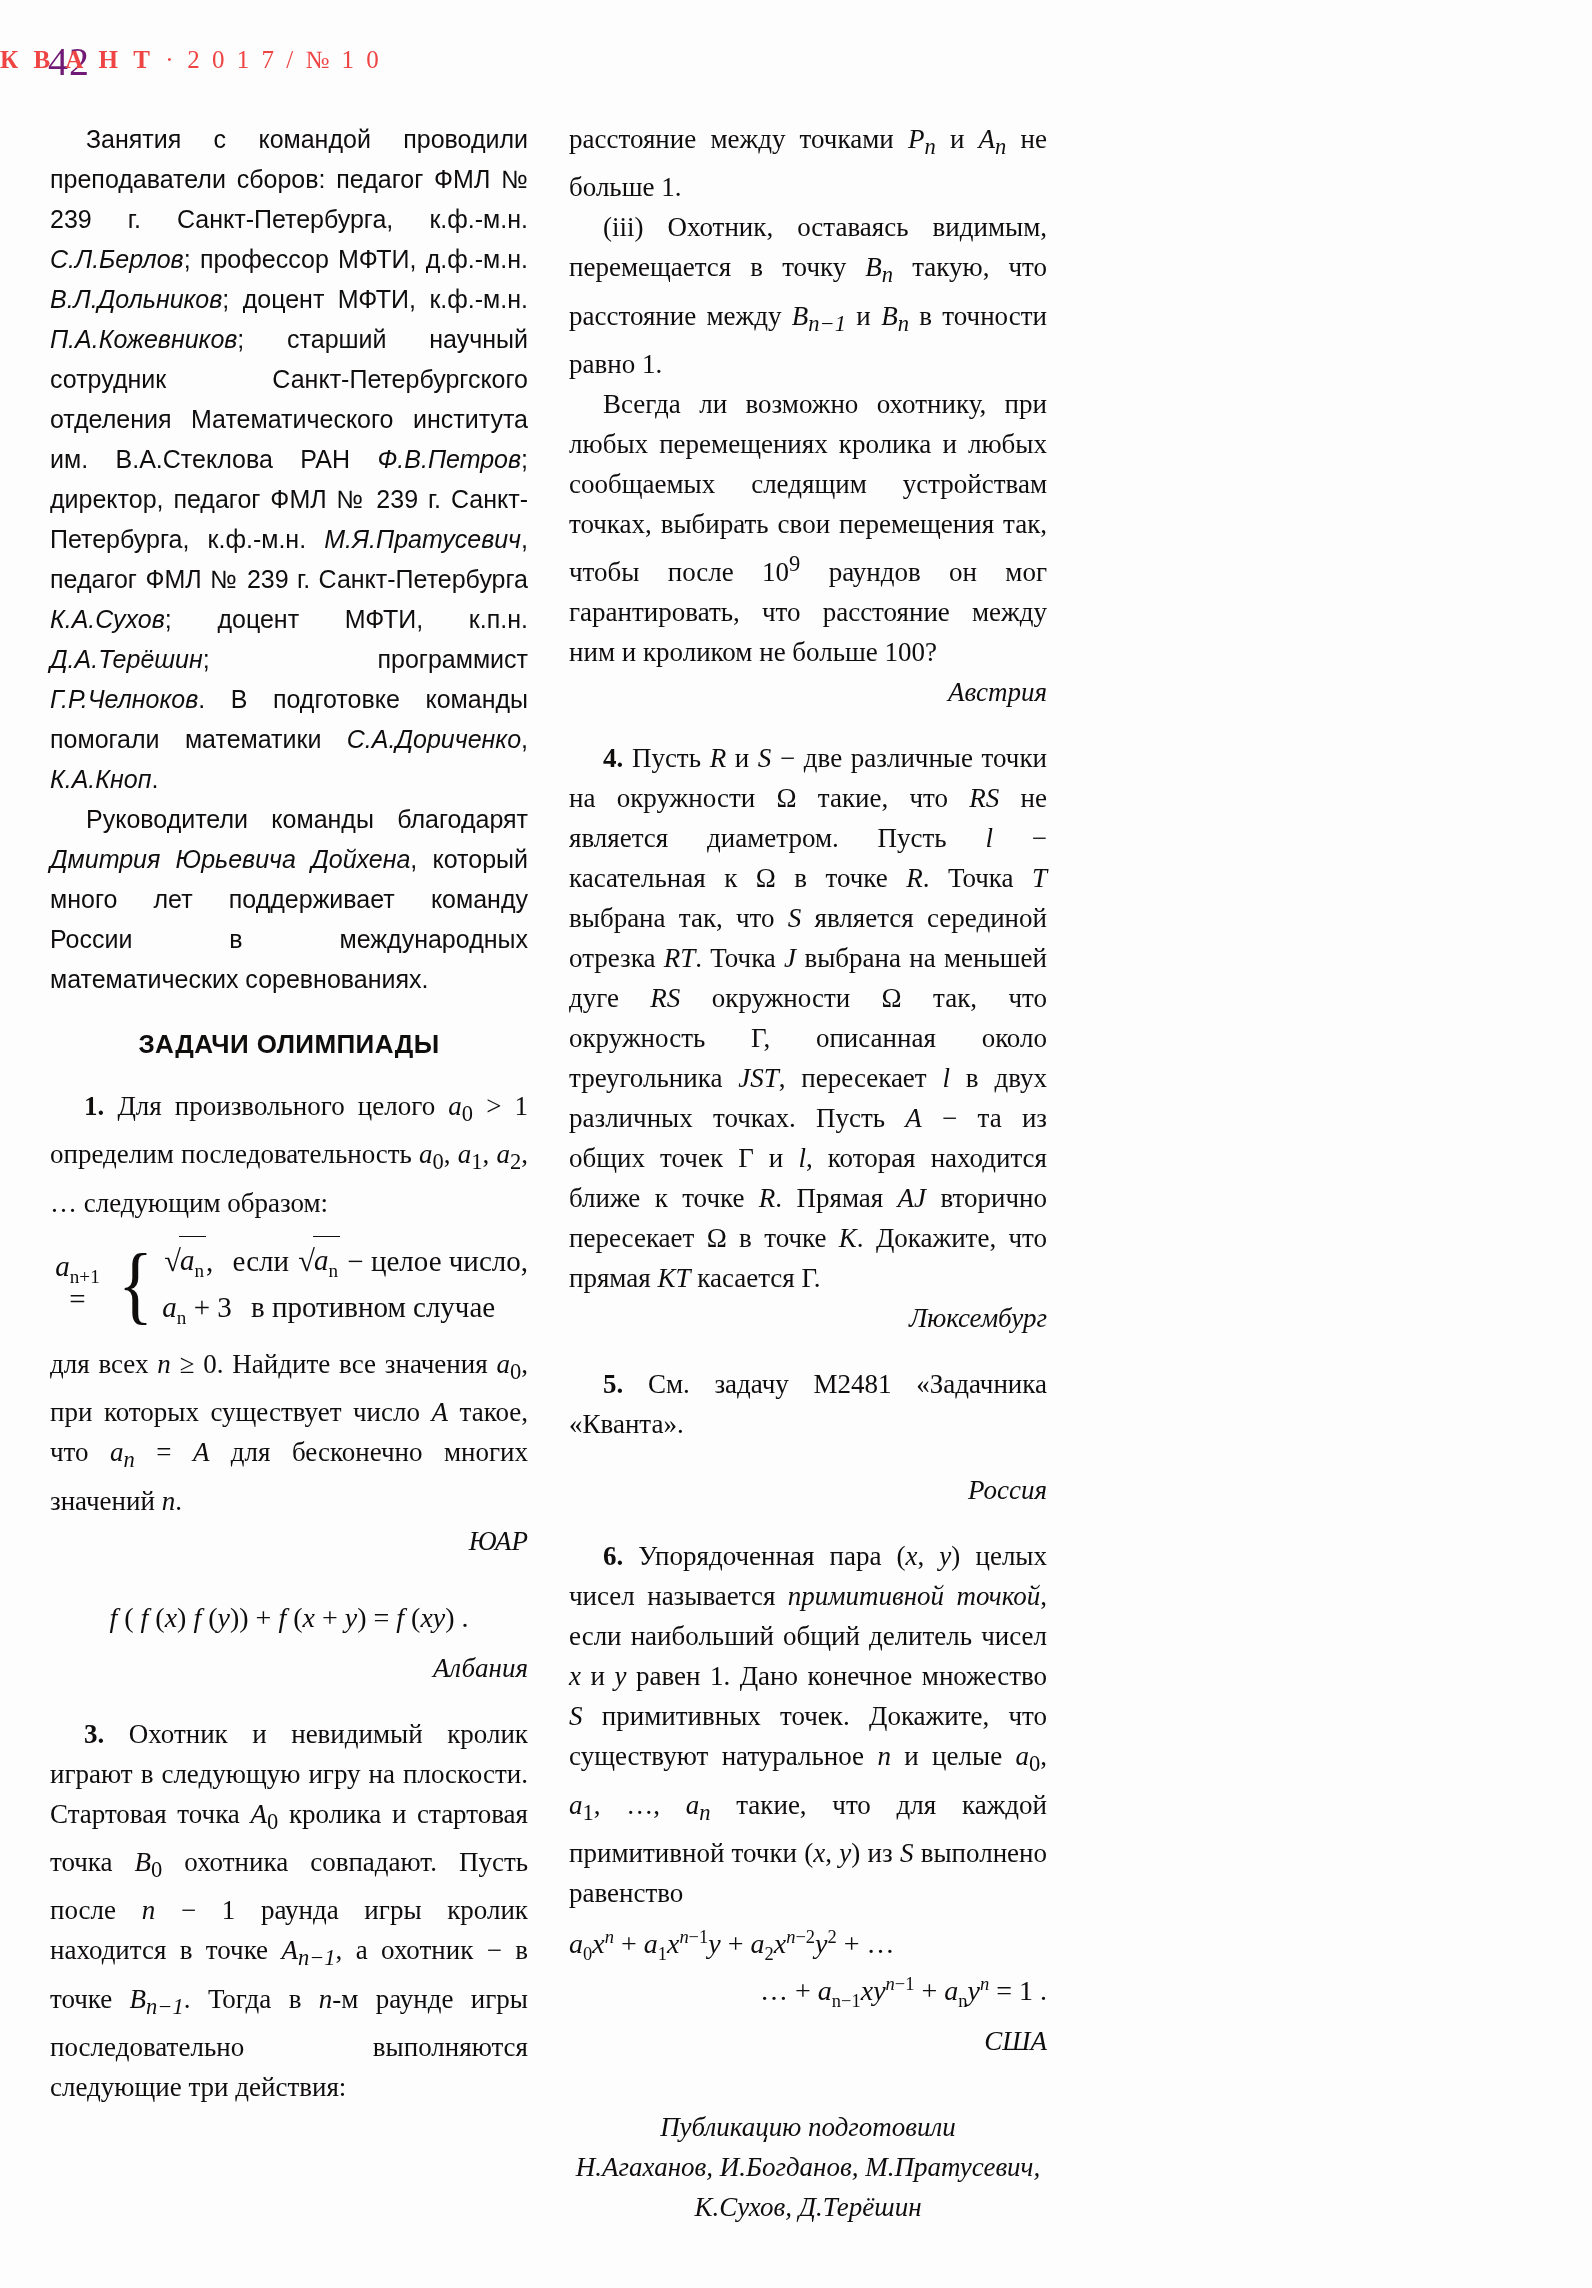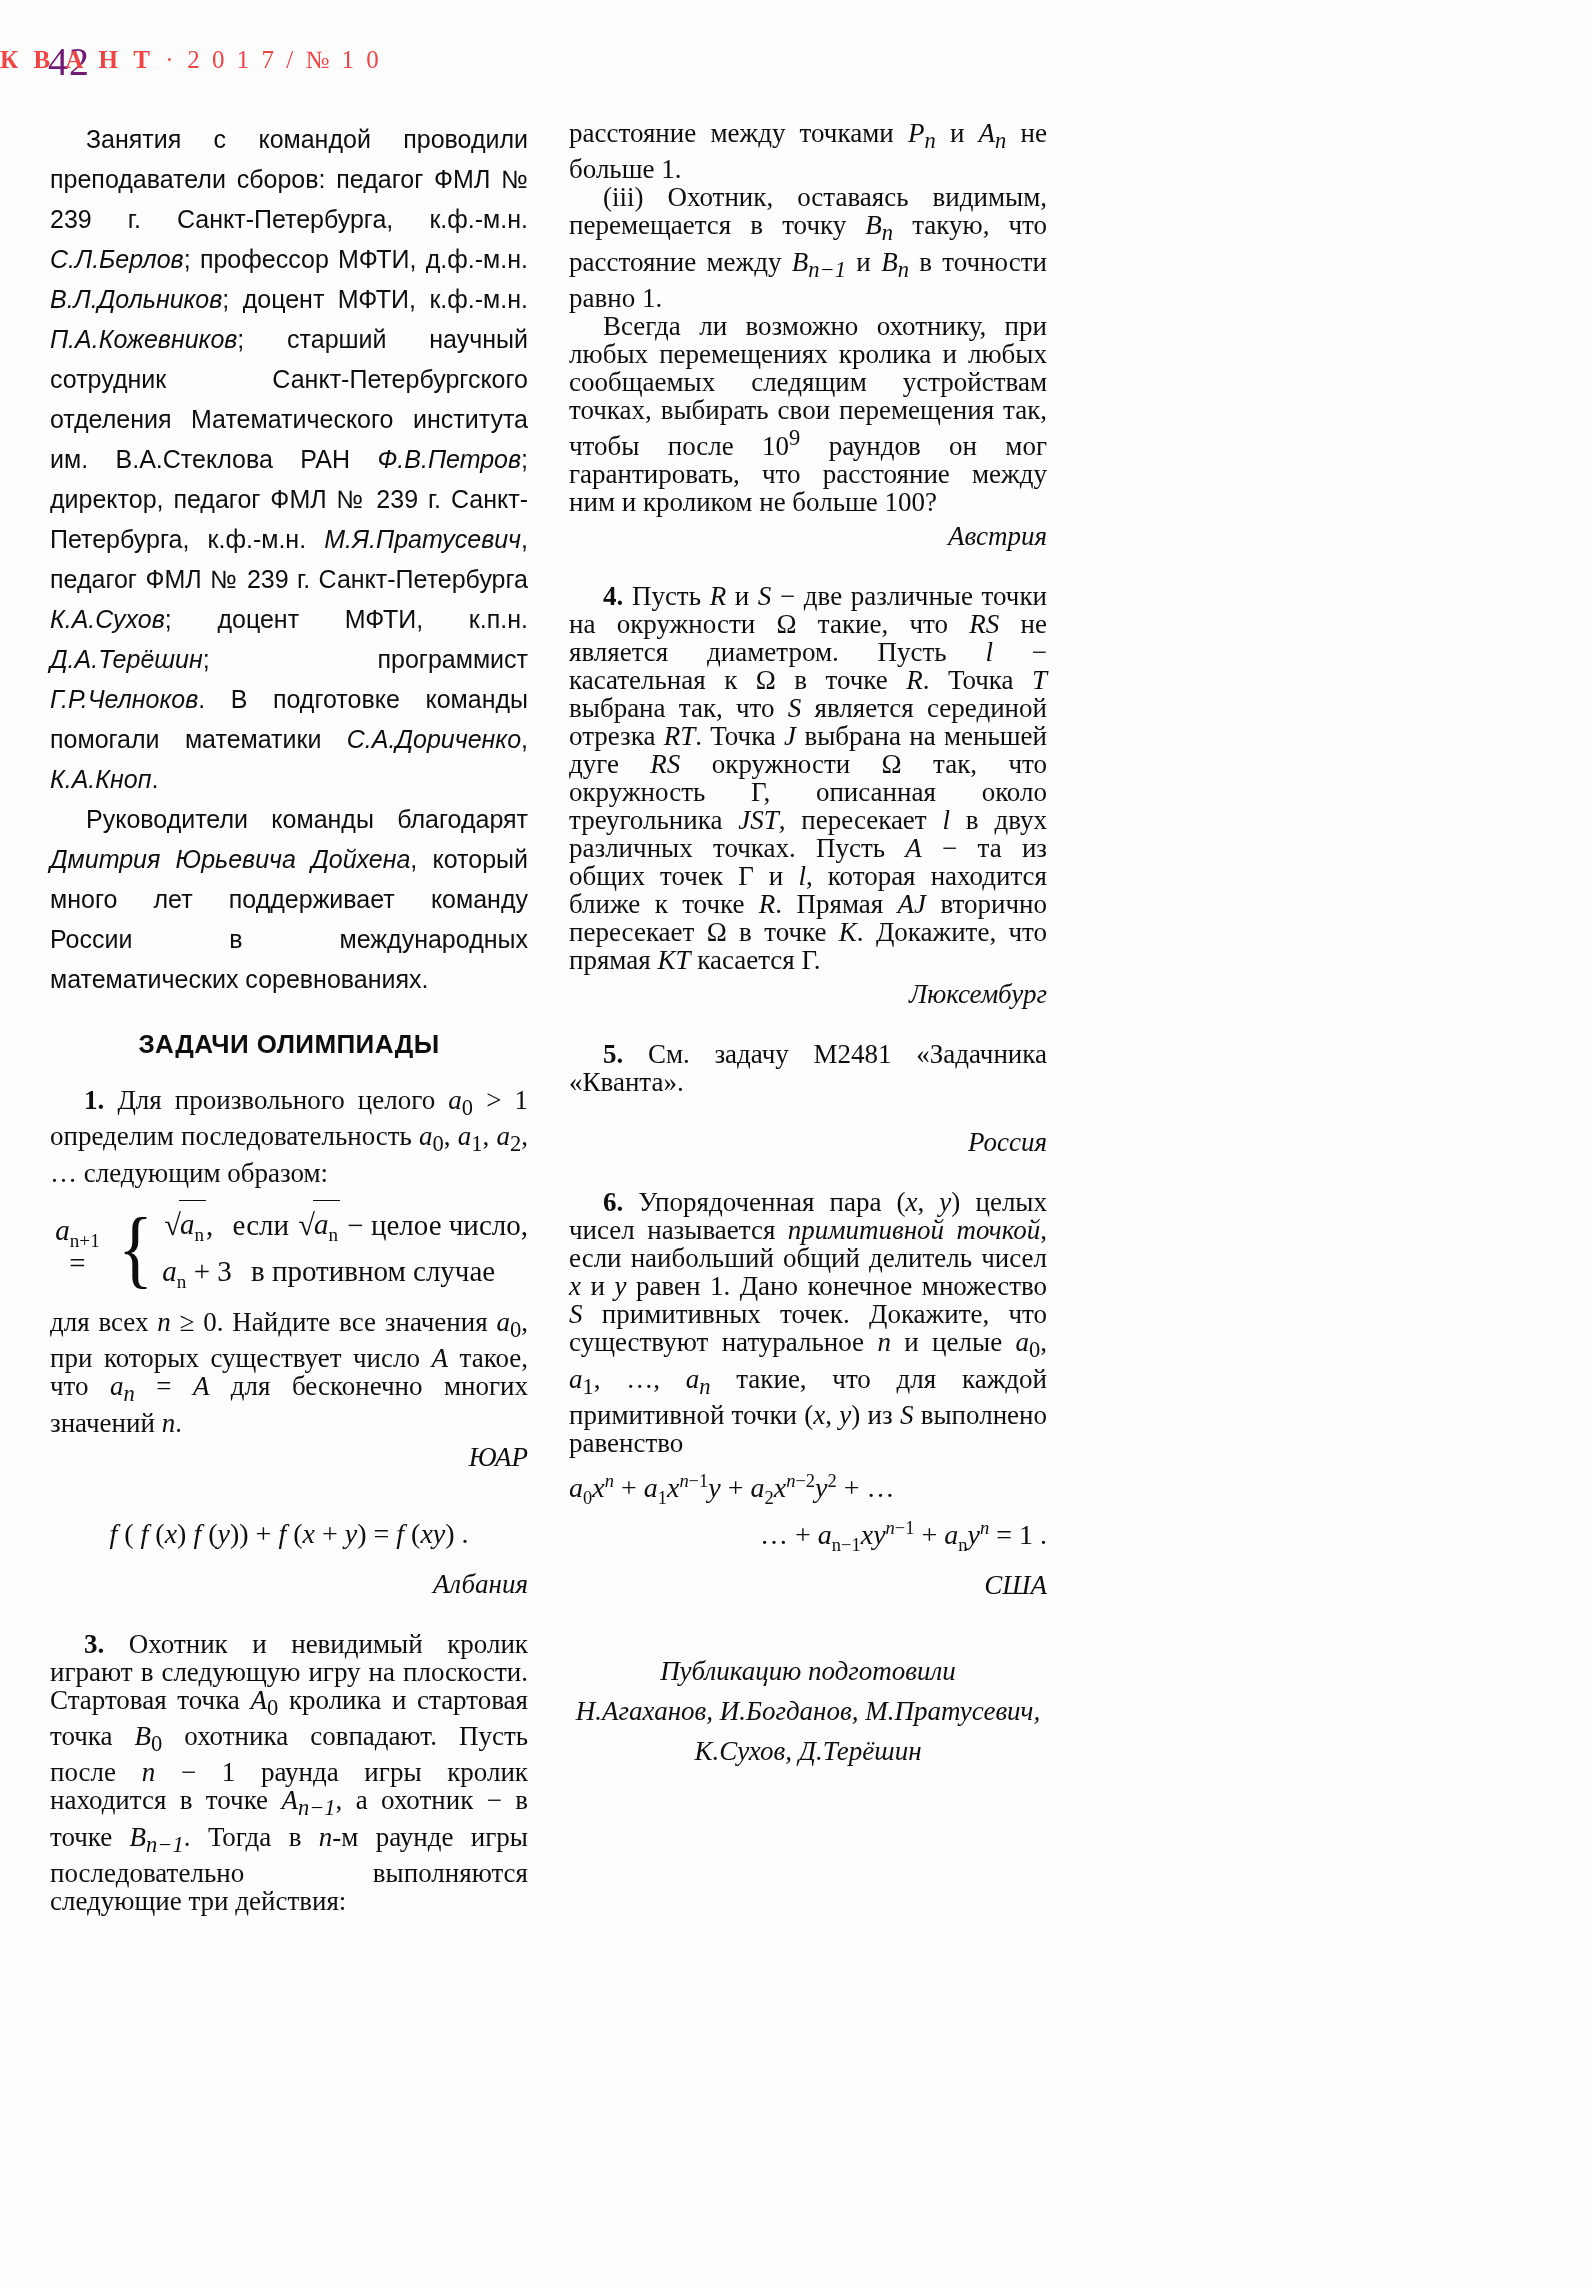--- a/index.html
+++ b/index.html
@@ -64,21 +64,21 @@
     text-justify:inter-word;
     hyphens:manual;
     margin:0 0 0 0;
   }
   .sans .ital { font-style:italic; }
   .sans.indent { text-indent:36px; }
 
   .serif {
     font-family:"Liberation Serif", serif;
     font-size:27px;
-    line-height:28px;
+    line-height:40px;
     text-align:justify;
     text-justify:inter-word;
     margin:0;
   }
   .serif.indent { text-indent:34px; }
 
   .section-title {
     font-family:"Liberation Sans", sans-serif;
     font-weight:bold;
     font-size:26px;

